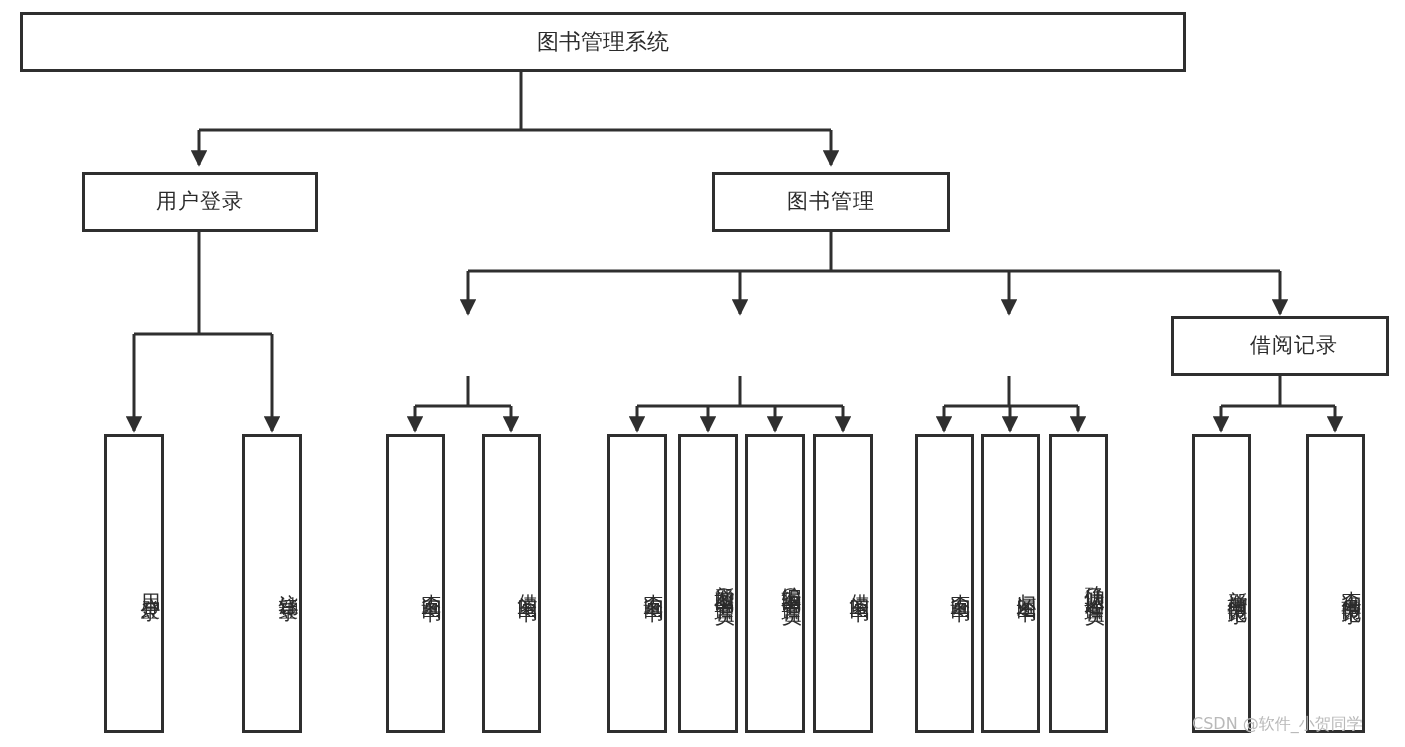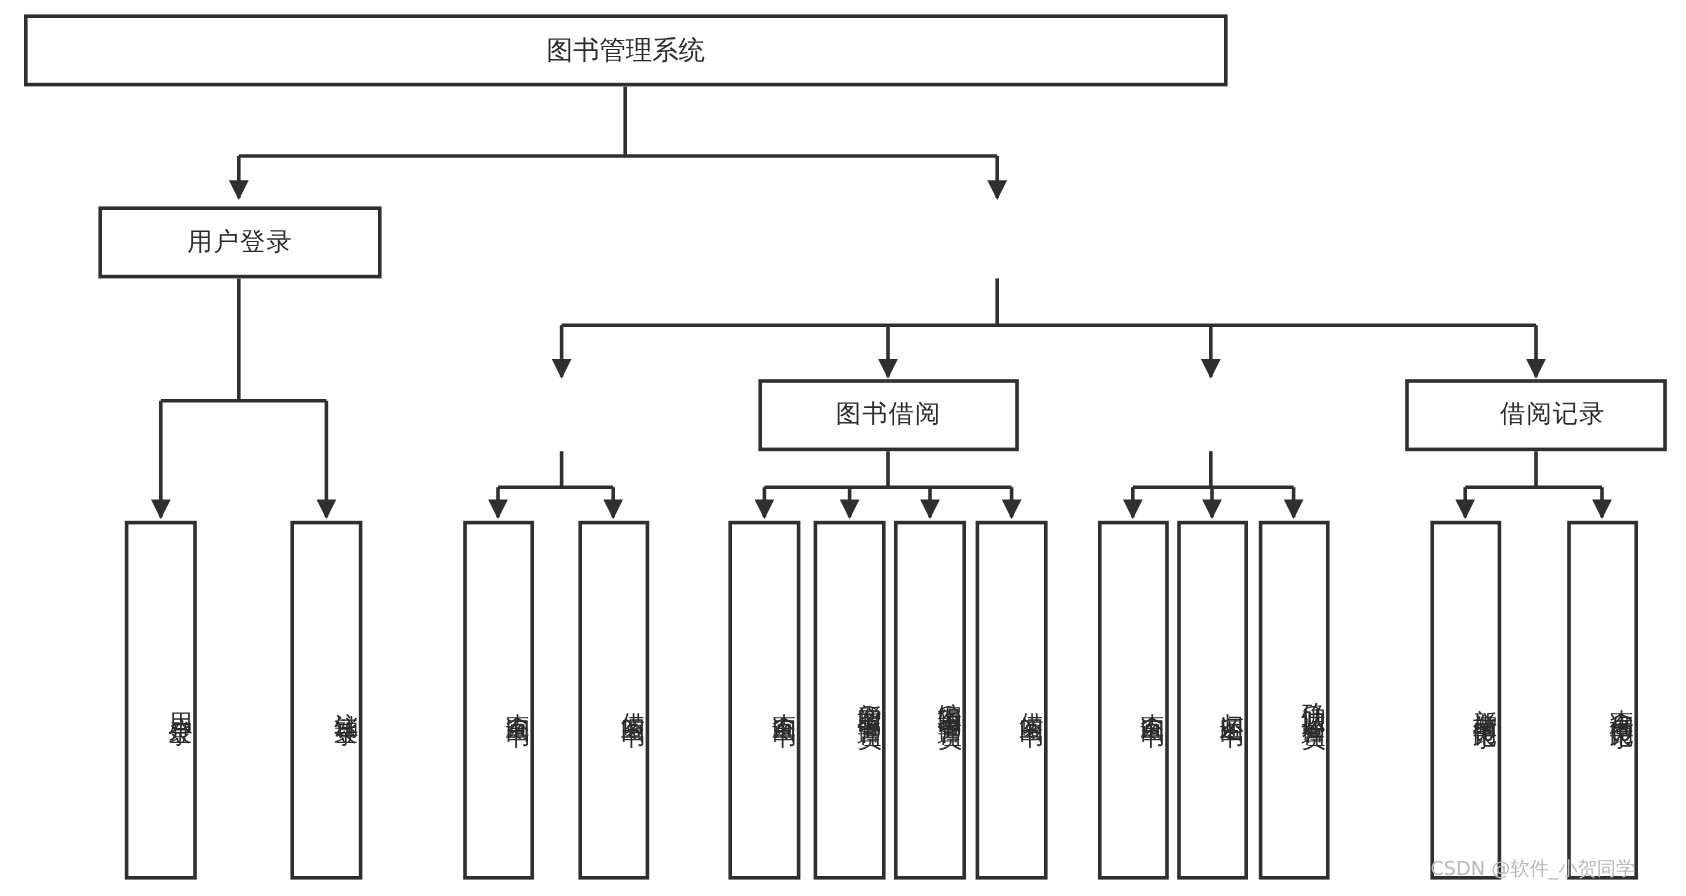--- a/index.html
+++ b/index.html
@@ -116,31 +116,31 @@
       <path d="M 1010 406 L 1010 431" marker-end="url(#arrow)"></path>
       <path d="M 1078 406 L 1078 431" marker-end="url(#arrow)"></path>
 
       <path d="M 1280 376 L 1280 406"></path>
       <path d="M 1221 406 L 1335 406"></path>
       <path d="M 1221 406 L 1221 431" marker-end="url(#arrow)"></path>
       <path d="M 1335 406 L 1335 431" marker-end="url(#arrow)"></path>
     </g>
   </svg>
 
-  <div class="node root" style="left:20px; top:12px; width:1003px; height:60px;">
+  <div class="node root" style="left:20px; top:12px; width:1166px; height:60px;">
     <span>图书管理系统</span>
   </div>
 
   <div class="node h" style="left:82px; top:172px; width:236px; height:60px;">
     <span>用户登录</span>
   </div>
+  <div class="node h" style="left:712px; top:172px; width:238px; height:60px;">
+    <span>图书管理</span>
+  </div>
 
-  <div class="node h" style="left:632px; top:316px; width:217px; height:60px;">
-    <span>图书借阅</span>
-  </div>
   <div class="node h" style="left:1171px; top:316px; width:218px; height:60px;padding-left:28px;">
     <span>借阅记录</span>
   </div>
 
   <div class="node v" style="left:104px; top:434px; width:60px; height:299px;">
     <span>用户登录</span>
   </div>
   <div class="node v" style="left:242px; top:434px; width:60px; height:299px;">
     <span>注销登录</span>
   </div>

